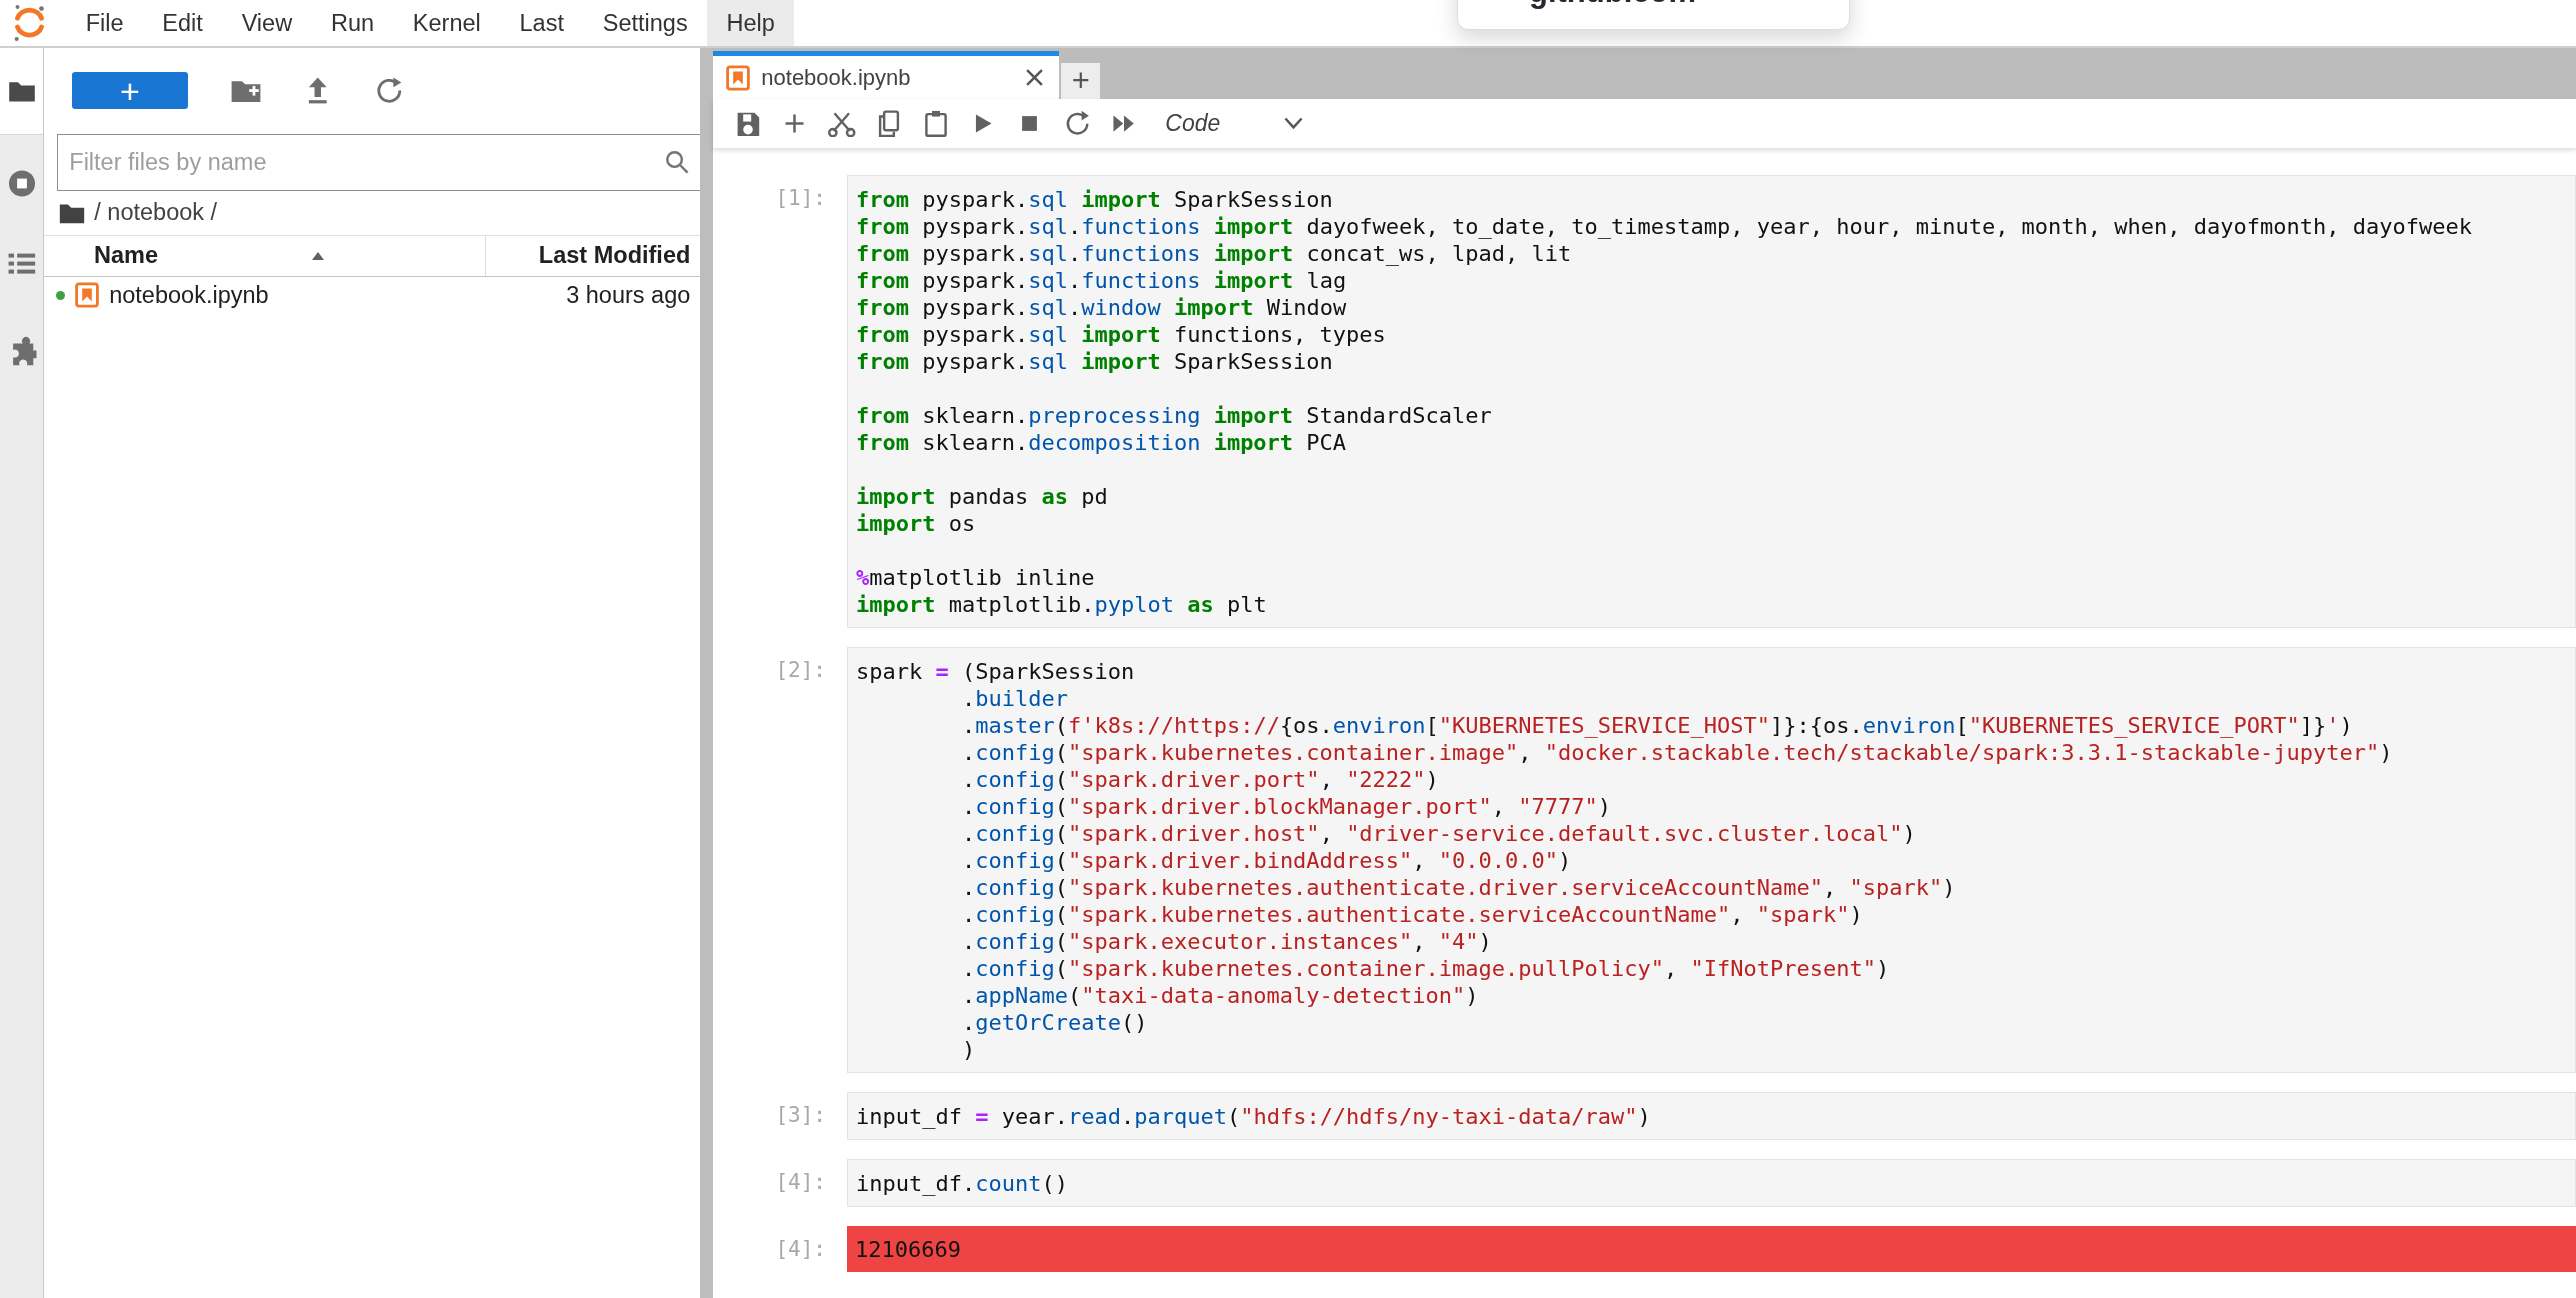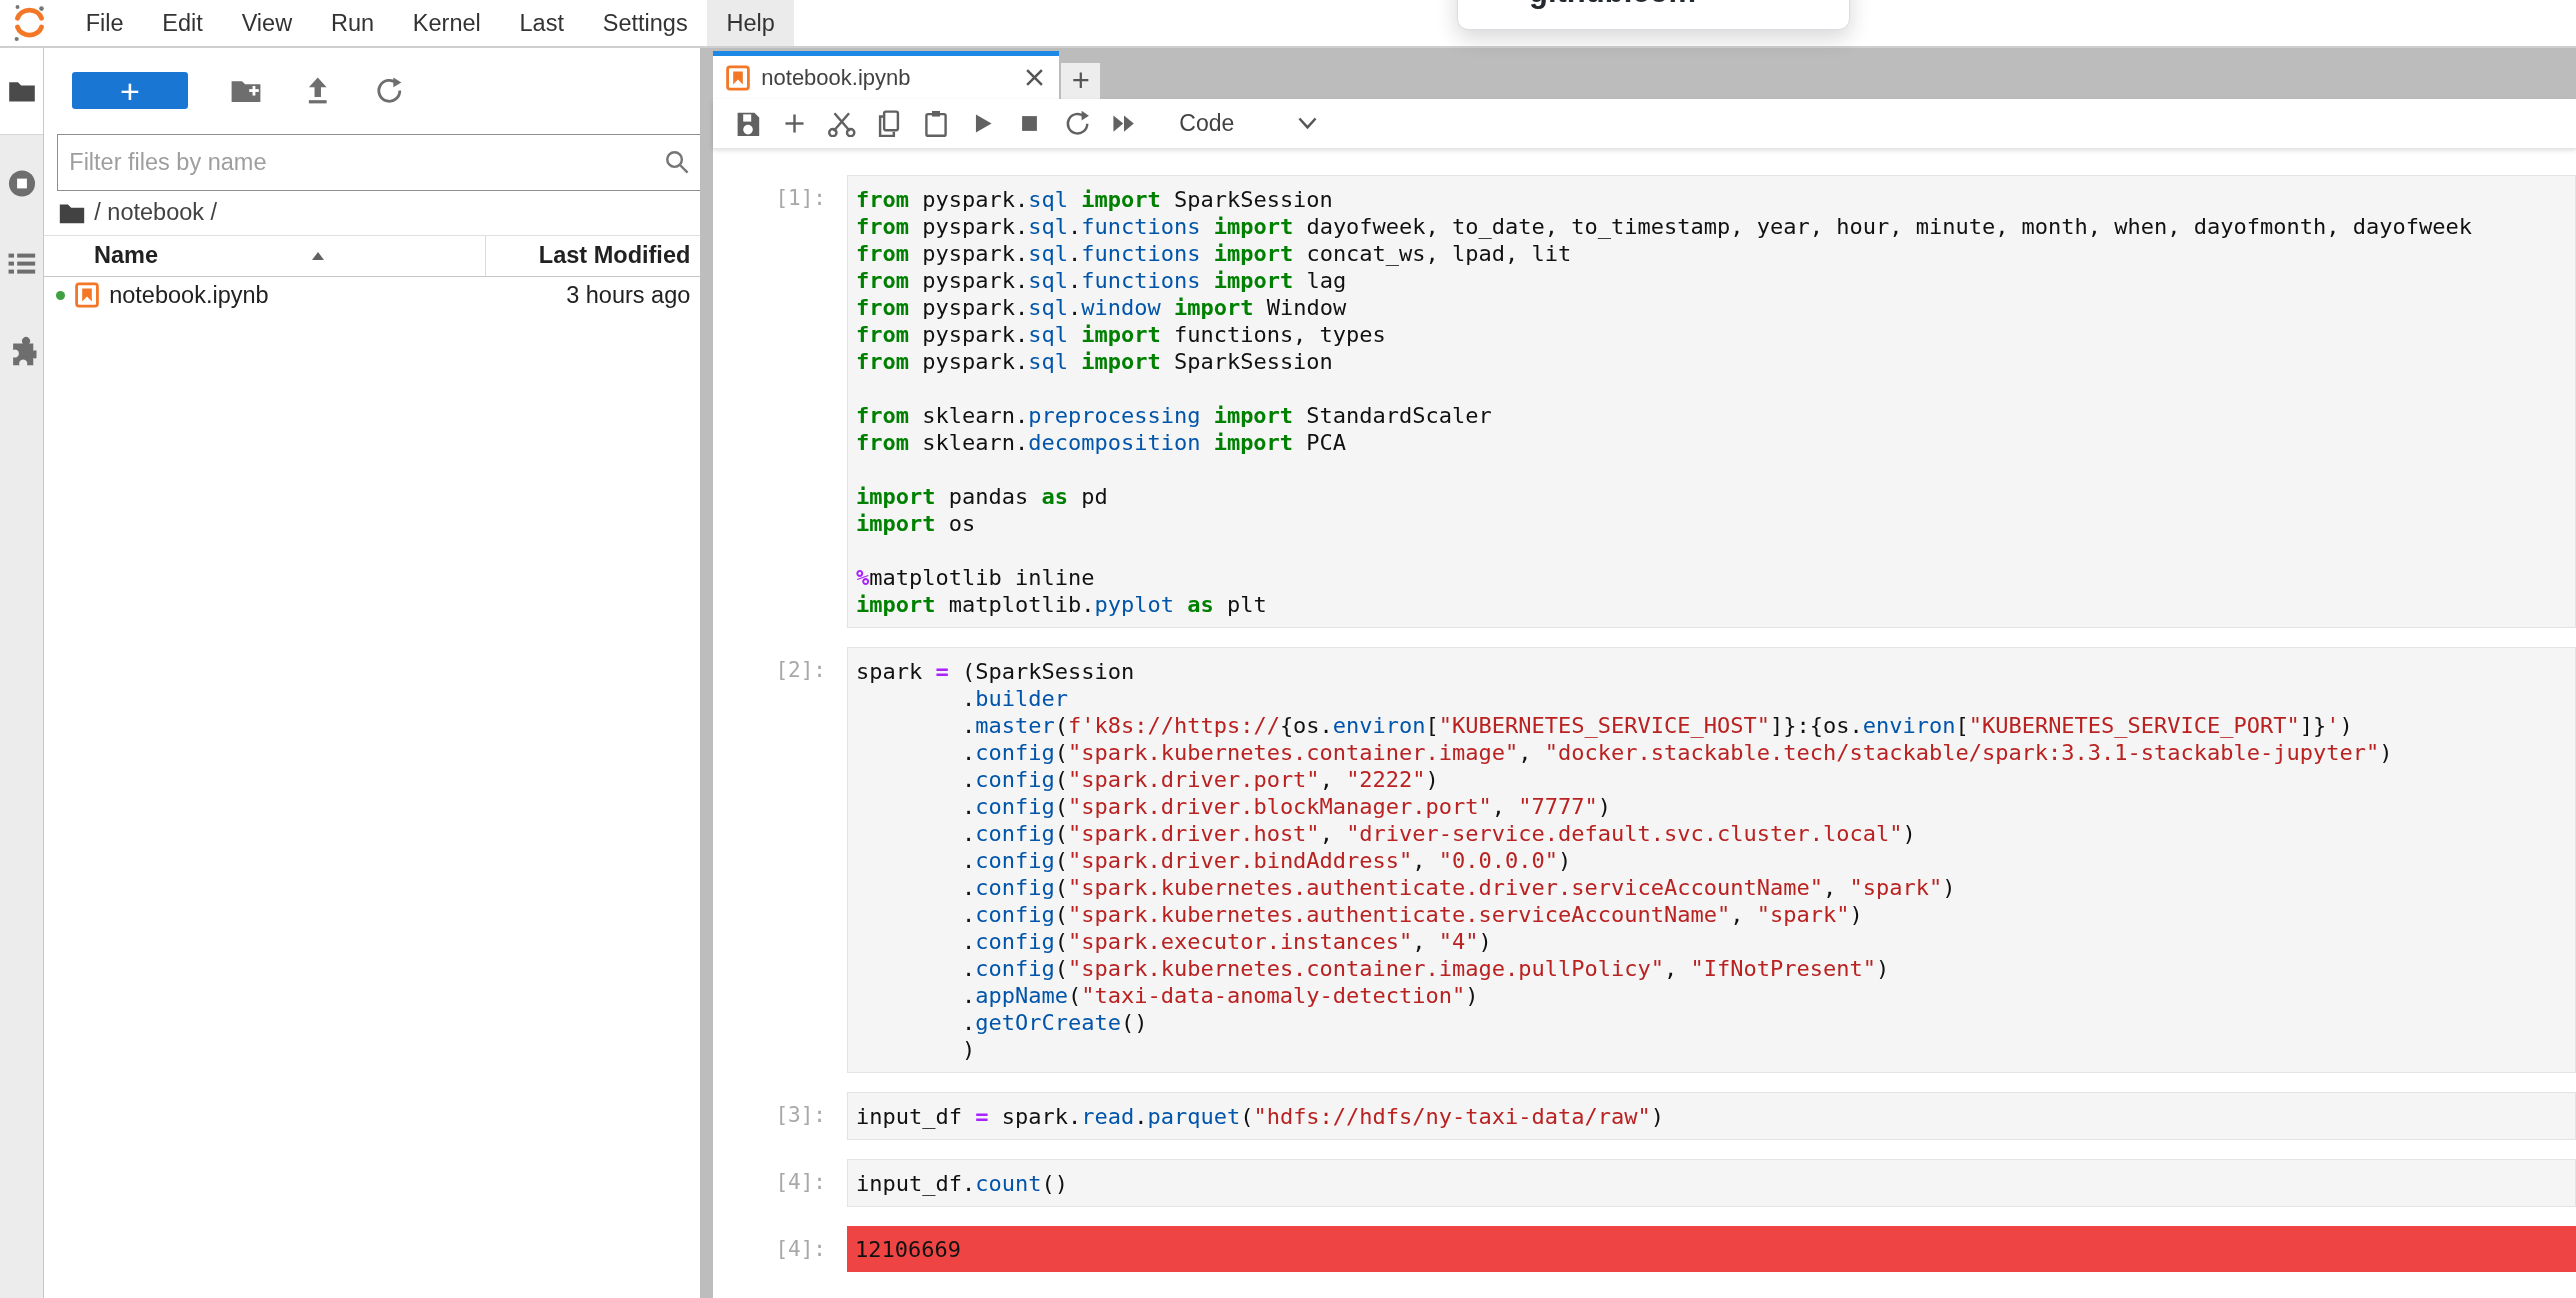--- a/index.html
+++ b/index.html
@@ -52,21 +52,21 @@
        display:flex;align-items:center;}
   .tab .nbicon{margin-left:13px;}
   .tab-title{margin-left:11.3px;font-size:22px;color:#424242;}
   .tab-close{margin-left:auto;margin-right:13px;display:flex;}
   .plus-tab{width:39px;height:36px;background:#ededed;margin-left:2.4px;display:flex;align-items:center;
             justify-content:center;font-size:31px;color:#555;}
 
   #nbtoolbar{height:49px;background:#fff;display:flex;align-items:center;padding-left:11.3px;
              border-bottom:0.8px solid #e6e6e6;box-shadow:0 2.4px 4.9px rgba(0,0,0,.14);position:relative;z-index:2;}
   .tb-btn{width:47px;display:flex;justify-content:center;align-items:center;}
-  #cell-type{margin-left:32px;font-size:23px;color:#424242;}
+  #cell-type{margin-left:18px;font-size:23px;color:#424242;font-style:italic;}
   #cell-type-chevron{margin-left:63px;display:flex;}
 
   #content{flex:1;overflow:hidden;padding-top:26px;background:#fff;}
   .cell{display:flex;margin-bottom:18.6px;}
   .prompt{width:134px;flex-shrink:0;box-sizing:border-box;text-align:right;padding:11.3px 21px 0 0;
           font-family:"DejaVu Sans Mono",monospace;font-size:21px;color:#a8a8a8;}
   .inputarea{flex:1;background:#f5f5f5;border:1.6px solid #e3e3e3;padding:9.7px 0 9.7px 8px;min-width:0;overflow:hidden;}
   .outputarea{flex:1;padding:9.7px 0 9.7px 8px;background:#ef4444;min-width:0;}
   .line{height:27px;line-height:27px;font-family:"DejaVu Sans Mono",monospace;font-size:22px;white-space:pre;color:#111;}
   .k{color:#008000;font-weight:bold;}
@@ -324,21 +324,21 @@
             <div class="line"><span class="t">        .</span><span class="p">config</span><span class="t">(</span><span class="s">"spark.executor.instances"</span><span class="t">, </span><span class="s">"4"</span><span class="t">)</span></div>
             <div class="line"><span class="t">        .</span><span class="p">config</span><span class="t">(</span><span class="s">"spark.kubernetes.container.image.pullPolicy"</span><span class="t">, </span><span class="s">"IfNotPresent"</span><span class="t">)</span></div>
             <div class="line"><span class="t">        .</span><span class="p">appName</span><span class="t">(</span><span class="s">"taxi-data-anomaly-detection"</span><span class="t">)</span></div>
             <div class="line"><span class="t">        .</span><span class="p">getOrCreate</span><span class="t">()</span></div>
             <div class="line"><span class="t">        )</span></div>
           </div>
         </div>
         <div class="cell">
           <div class="prompt">[3]:</div>
           <div class="inputarea">
-            <div class="line"><span class="t">input_df </span><span class="o">=</span><span class="t"> spark.</span><span class="p">read</span><span class="t">.</span><span class="p">parquet</span><span class="t">(</span><span class="s">"hdfs://hdfs/ny-taxi-data/raw"</span><span class="t">)</span></div>
+            <div class="line"><span class="t">input_df </span><span class="o">=</span><span class="t"> year.</span><span class="p">read</span><span class="t">.</span><span class="p">parquet</span><span class="t">(</span><span class="s">"hdfs://hdfs/ny-taxi-data/raw"</span><span class="t">)</span></div>
           </div>
         </div>
         <div class="cell">
           <div class="prompt">[4]:</div>
           <div class="inputarea">
             <div class="line"><span class="t">input_df.</span><span class="p">count</span><span class="t">()</span></div>
           </div>
         </div>
         <div class="cell output">
           <div class="prompt">[4]:</div>

